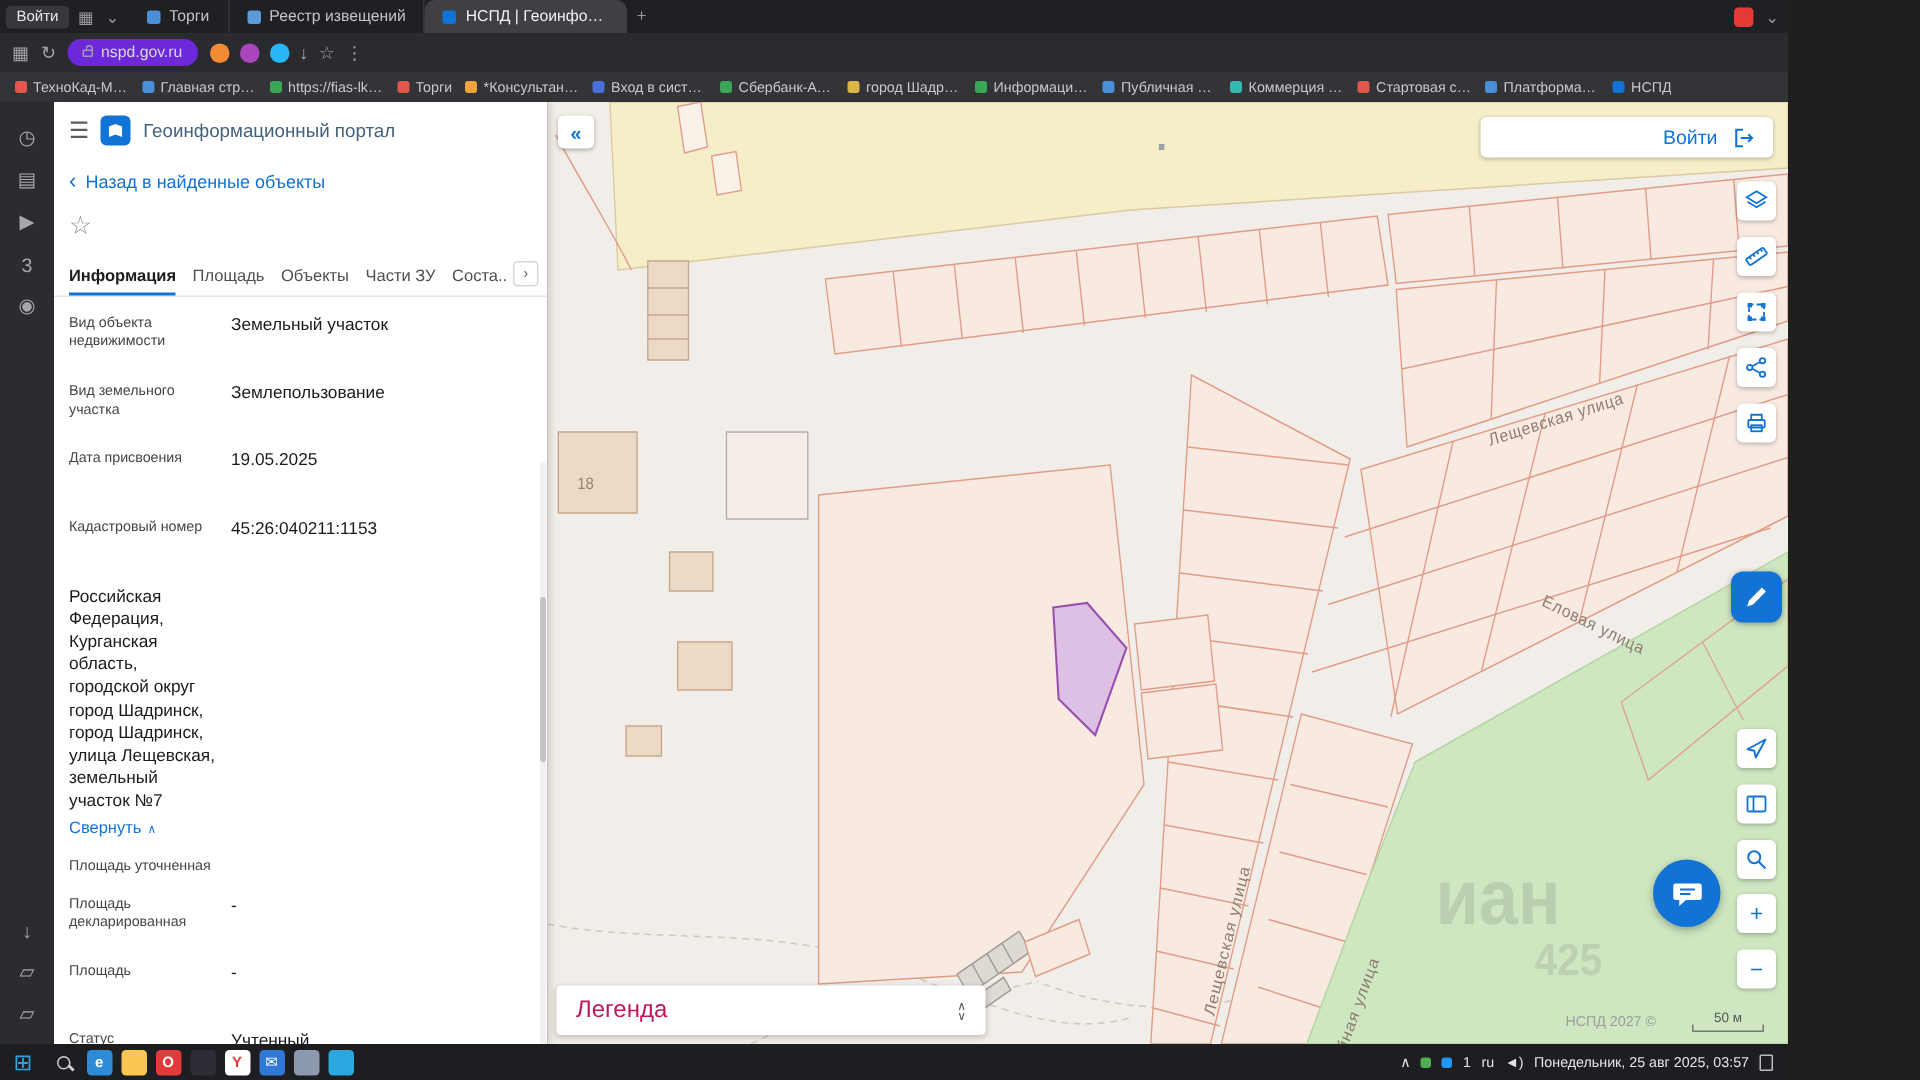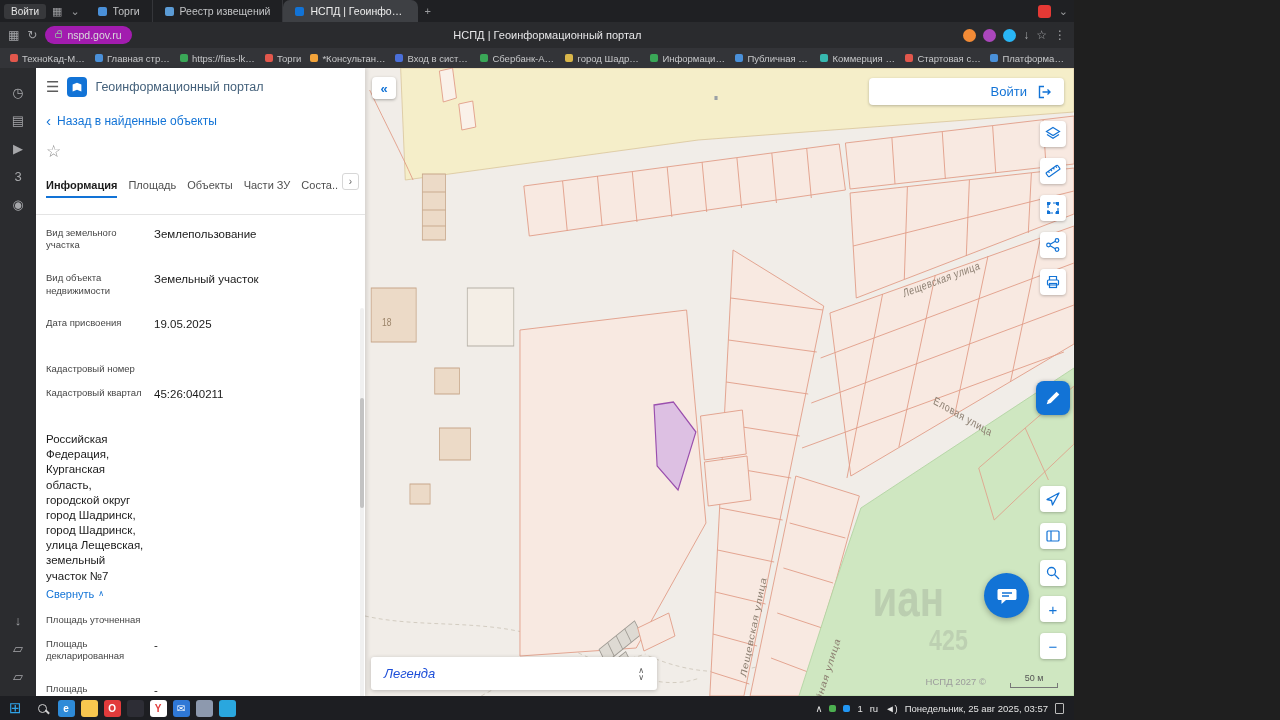--- a/index.html
+++ b/index.html
@@ -1,35 +1,35 @@
 <!DOCTYPE html>
 <html><head>
 <meta charset="utf-8">
 <style>
   * { margin:0; padding:0; box-sizing:border-box; }
   html,body { width:1280px; height:720px; overflow:hidden; }
   body { font-family:"Liberation Sans","DejaVu Sans",sans-serif; background:#1f1f1f; }
-  .screen { position:relative; width:1074px; height:720px; display:flex; flex-direction:column; }
+  .screen { position:relative; width:1192px; height:720px; display:flex; flex-direction:column; }
 
   
   .tabstrip { height:22px; background:#1f2023; display:flex; align-items:center; padding:0 4px; gap:4px; color:#b9babc; flex:0 0 auto; }
   .pinned-tab { background:#37383b; color:#e7e7e7; font-size:10px; padding:2px 7px; border-radius:3px; }
   .ts-icon { font-size:11px; color:#9a9b9e; padding:0 2px; }
   .tabs { display:flex; align-items:center; height:100%; }
   .btab { display:flex; align-items:center; gap:6px; height:100%; padding:0 12px; font-size:10.5px; color:#c2c3c5; border-right:1px solid #35363a; max-width:135px; white-space:nowrap; }
   .btab .fav { width:9px; height:9px; border-radius:2px; flex:0 0 auto; }
   .btab span { overflow:hidden; text-overflow:ellipsis; }
   .btab.active { background:#3e4044; border-radius:7px 7px 0 0; color:#f0f0f0; border-right:none; }
   .ts-right { margin-left:auto; display:flex; align-items:center; gap:6px; }
   .rec-badge { width:13px; height:13px; background:#e53935; border-radius:3px; }
 
   
   .addressbar { height:26px; background:#2a2b2e; display:flex; align-items:center; padding:0 8px; gap:8px; flex:0 0 auto; }
   .ab-icon { color:#a2a3a6; font-size:12px; }
-  .url-pill { display:flex; align-items:center; background:#a21caf; border-radius:11px; height:18px; padding:0 10px; color:#d9dadc; font-size:10.5px; }
+  .url-pill { display:flex; align-items:center; background:#6d28d9; border-radius:11px; height:18px; padding:0 10px; color:#d9dadc; font-size:10.5px; }
   .lock { width:7px; height:5px; border:1px solid #9aa0a6; border-radius:1px; position:relative; margin-right:5px; }
   .lock::before { content:""; position:absolute; left:1px; top:-4px; width:3px; height:3px; border:1px solid #9aa0a6; border-bottom:none; border-radius:3px 3px 0 0; }
   .page-title { flex:1; text-align:center; color:#e8e8ea; font-size:11px; white-space:nowrap; overflow:hidden; }
   .ab-right { display:flex; align-items:center; gap:7px; }
   .avatar { width:13px; height:13px; border-radius:50%; }
 
   
   .bookmarksbar { height:20px; background:#333438; display:flex; align-items:center; gap:9px; padding:0 10px; overflow:hidden; flex:0 0 auto; }
   .bm { display:flex; align-items:center; gap:4px; }
   .bm .fav { width:8px; height:8px; border-radius:2px; flex:0 0 auto; }
@@ -44,21 +44,21 @@
   
   .panel { width:329px; background:#fff; position:relative; flex:0 0 auto; box-shadow:2px 0 4px rgba(0,0,0,.12); z-index:3; overflow:hidden; }
   .p-header { display:flex; align-items:center; gap:8px; padding:9px 10px 4px; }
   .p-burger { font-size:15px; color:#5c5c5c; }
   .p-logo { width:20px; height:20px; background:#1273d6; border-radius:4px; display:flex; align-items:center; justify-content:center; }
   .p-apptitle { font-size:12.5px; color:#44617b; }
   .p-back { display:flex; align-items:center; gap:6px; color:#1273d6; font-size:12px; padding:0 10px; margin-top:13px; }
   .p-back .chev { font-size:15px; line-height:10px; }
   .p-title { font-size:14.5px; font-weight:bold; color:#2b2b2b; padding:0 10px; margin-top:11px; }
   .p-star { font-size:17px; color:#8f8f8f; margin:13px 0 0 10px; width:20px; }
-  .ptabs-row { display:flex; align-items:flex-start; border-bottom:1px solid #e4e4e4; margin-top:11px; padding:0 4px 16px 10px; }
+  .ptabs-row { display:flex; align-items:center; border-bottom:1px solid #e4e4e4; margin-top:11px; padding:0 4px 0 10px; }
   .ptabs { display:flex; gap:11px; overflow:hidden; flex:1; }
   .ptab { font-size:11px; color:#4f4f4f; padding:6px 0 7px; position:relative; white-space:nowrap; }
   .ptab.active { color:#1c1c1c; font-weight:bold; }
   .ptab.active::after { content:""; position:absolute; left:0; right:0; bottom:-1px; height:3px; background:#1273d6; }
   .ptab-more { width:17px; height:17px; border:1px solid #d7d7d7; border-radius:3px; display:flex; align-items:center; justify-content:center; font-size:10px; color:#666; margin:0 2px 4px 4px; flex:0 0 auto; }
   .fields { padding:6px 12px 0 10px; }
   .field-row { display:grid; grid-template-columns:100px 1fr; gap:8px; padding:6px 0; }
   .f-label { font-size:9.5px; color:#454545; line-height:1.3; }
   .f-value { font-size:11.5px; color:#1a1a1a; line-height:1.32; display:block; }
   .f-link { display:inline-flex; gap:4px; align-items:center; color:#1273d6; font-size:11px; margin-top:3px; text-decoration:none; }
@@ -74,21 +74,21 @@
   .bnum { font-size:11px; fill:#9a8368; }
   .wm1 { font-size:52px; fill:rgba(120,120,120,.22); font-weight:bold; }
   .wm2 { font-size:30px; fill:rgba(120,120,120,.20); font-weight:bold; }
 
   .collapse-btn { position:absolute; left:7px; top:9px; width:24px; height:22px; background:#fff; border-radius:4px; box-shadow:0 1px 3px rgba(0,0,0,.3); color:#1273d6; font-size:13px; font-weight:bold; display:flex; align-items:center; justify-content:center; }
   .login-btn { position:absolute; right:10px; top:10px; width:195px; height:27px; background:#fff; border-radius:4px; box-shadow:0 1px 3px rgba(0,0,0,.25); display:flex; align-items:center; justify-content:flex-end; gap:9px; padding-right:12px; color:#1273d6; font-size:13px; }
   .mbtn { position:absolute; right:8px; width:26px; height:26px; background:#fff; border-radius:4px; box-shadow:0 1px 3px rgba(0,0,0,.25); display:flex; align-items:center; justify-content:center; color:#1273d6; font-size:15px; }
   .sketch-btn { position:absolute; right:4px; top:313px; width:34px; height:34px; background:#1273d6; border-radius:8px; box-shadow:0 1px 4px rgba(0,0,0,.35); display:flex; align-items:center; justify-content:center; }
   .chat-fab { position:absolute; right:45px; top:505px; width:45px; height:45px; background:#1273d6; border-radius:50%; box-shadow:0 2px 6px rgba(0,0,0,.3); display:flex; align-items:center; justify-content:center; }
   .legendbar { position:absolute; left:6px; bottom:6px; width:286px; height:33px; background:#fff; border-radius:3px; box-shadow:0 1px 4px rgba(0,0,0,.22); display:flex; align-items:center; justify-content:space-between; padding:0 13px; }
-  .legendbar .lg { font-size:13px; color:#1d4ed8;font-style:italic; }
+  .legendbar .lg { font-size:16px; color:#be185d; }
   .legendbar .sort { display:flex; flex-direction:column; line-height:7px; font-size:8px; color:#555; }
   .attribution { position:absolute; right:88px; bottom:9px; font-size:9.5px; color:#9c9c9c; }
   .scale { position:absolute; right:16px; bottom:8px; width:48px; text-align:center; }
   .scale .lab { font-size:9px; color:#555; }
   .scale .bar { width:48px; height:5px; border:1px solid #777; border-top:none; }
 
   
   .taskbar { height:24px; background:#1d1e22; display:flex; align-items:center; padding:0 4px; gap:5px; flex:0 0 auto; }
   .tb-start { color:#2fa3e8; font-size:15px; padding:0 5px; }
   .mag { width:9px; height:9px; border:1.5px solid #cfcfcf; border-radius:50%; position:relative; margin:0 6px; }
@@ -133,21 +133,20 @@
     </div>
   </div>
 
   <div class="addressbar">
     <div class="ab-icon">▦</div>
     <div class="ab-icon">↻</div>
     <div class="url-pill">
       <span class="lock"></span>
       <span>nspd.gov.ru</span>
     </div>
-    <div class="page-title">НСПД | Геоинформационный портал</div>
     <div class="ab-right">
       <span class="avatar" style="background:#f28b36"></span>
       <span class="avatar" style="background:#ab47bc"></span>
       <span class="avatar" style="background:#29b6f6"></span>
       <span class="ab-icon">↓</span>
       <span class="ab-icon">☆</span>
       <span class="ab-icon">⋮</span>
     </div>
   </div>
 
@@ -293,62 +292,59 @@
             <div class="ptab"><span>Части ЗУ</span></div>
 
             <div class="ptab"><span>Соста...</span></div>
 
           </div>
         <div class="ptab-more">›</div>
       </div>
       <div class="fields">
 
           <div class="field-row">
+            <div class="f-label">Вид объекта недвижимости</div>
+            <div>
+              <span class="f-value">Земельный участок</span>
+              <a class="f-link" href="#">
+                <span class="lbl"></span>
+              </a>
+            </div>
+          </div>
+
+          <div class="field-row">
             <div class="f-label">Вид земельного участка</div>
             <div>
               <span class="f-value">Землепользование</span>
               <a class="f-link" href="#">
                 <span class="lbl"></span>
               </a>
             </div>
           </div>
 
           <div class="field-row">
-            <div class="f-label">Вид объекта недвижимости</div>
-            <div>
-              <span class="f-value">Земельный участок</span>
+            <div class="f-label">Дата присвоения</div>
+            <div>
+              <span class="f-value">19.05.2025</span>
               <a class="f-link" href="#">
                 <span class="lbl"></span>
               </a>
             </div>
           </div>
 
           <div class="field-row">
-            <div class="f-label">Дата присвоения</div>
-            <div>
-              <span class="f-value">19.05.2025</span>
+            <div class="f-label">Кадастровый номер</div>
+            <div>
+              <span class="f-value">45:26:040211:1153</span>
               <a class="f-link" href="#">
                 <span class="lbl"></span>
               </a>
             </div>
           </div>
 
-          <div class="field-row">
-            <div class="f-label">Кадастровый номер</div>
-          </div>
-
-          <div class="field-row">
-            <div class="f-label">Кадастровый квартал</div>
-            <div>
-              <span class="f-value">45:26:040211</span>
-              <a class="f-link" href="#">
-                <span class="lbl"></span>
-              </a>
-            </div>
-          </div>
 
           <div class="field-row">
             <div>
               <span class="f-value">Российская Федерация, Курганская область, городской округ город Шадринск, город Шадринск, улица Лещевская, земельный участок №7</span>
               <a class="f-link" href="#">
                 <span class="lbl">Свернуть</span>
                 <span class="caret">∧</span>
               </a>
             </div>
           </div>

